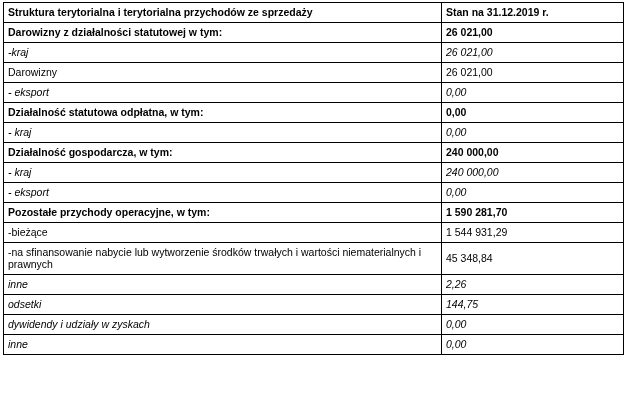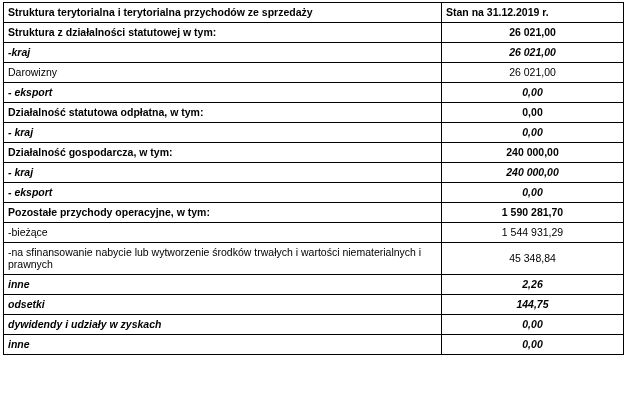--- a/index.html
+++ b/index.html
@@ -36,24 +36,24 @@
   }
   table.fin th {
     font-weight: bold;
     text-align: left;
     font-size: 10.5px;
   }
   td.label {
     text-align: left;
   }
   td.value {
-    text-align: center;
+    text-align: left;
   }
   .bold { font-weight: bold; }
-  .italic { font-style: italic; font-weight: bold; }
+  .italic { font-style: italic; }
   .tall { height: 32px; }
   .tall td { vertical-align: middle; }
   .wrapcell { white-space: normal; }
 </style>
 </head>
 <body>
 
 <div class="table-wrap">
   <table class="fin">
     <colgroup>
@@ -61,21 +61,21 @@
         <col class="c2">
       </colgroup>
     <thead>
       <tr>
         <th>Struktura terytorialna i terytorialna przychodów ze sprzedaży</th>
         <th>Stan na 31.12.2019 r.</th>
       </tr>
     </thead>
     <tbody>
         <tr>
-          <td class="label bold">Struktura z działalności statutowej w tym:</td>
+          <td class="label bold">Darowizny z działalności statutowej w tym:</td>
           <td class="value bold">26 021,00</td>
         </tr>
         <tr>
           <td class="label italic"> -kraj</td>
           <td class="value italic">26 021,00</td>
         </tr>
         <tr>
           <td class="label">Darowizny</td>
           <td class="value">26 021,00</td>
         </tr>

